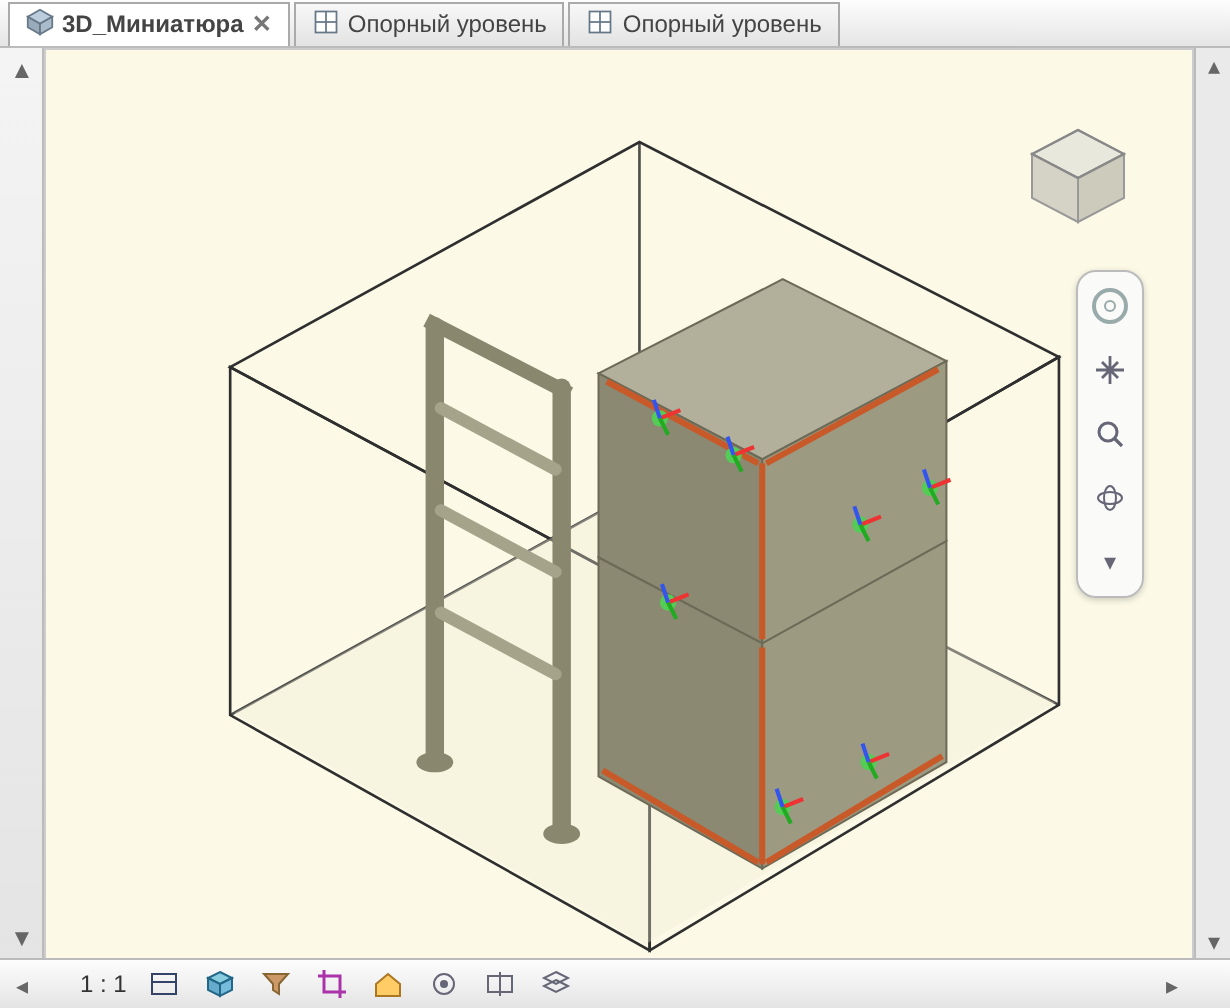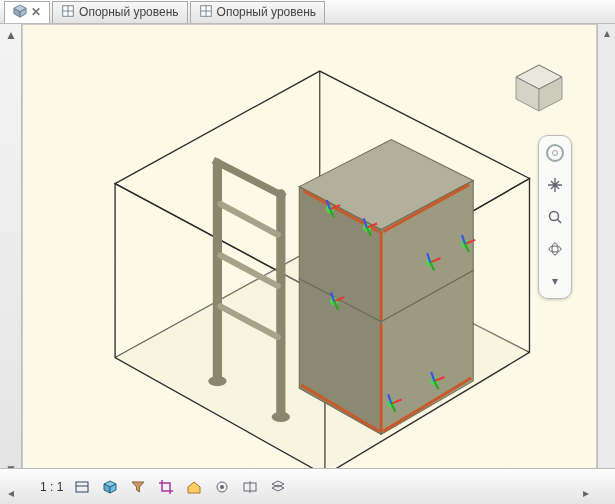--- a/index.html
+++ b/index.html
@@ -141,21 +141,21 @@
     right: 30px;
     top: 36px;
     width: 54px;
     height: 54px;
   }
 
   
   .statusbar {
     position: absolute;
     left: 0; right: 0; bottom: 0;
-    height: 36px;
+    height: 25px;
     background: linear-gradient(#fdfdfd, #e4e4e4);
     border-top: 1px solid #bbb;
     display: flex;
     align-items: center;
     padding: 0 8px 0 40px;
     gap: 10px;
     color: #333;
   }
   .statusbar .scale { font-size: 12px; }
   .statusbar .iconbtn {
@@ -179,20 +179,21 @@
 
 <div class="tabbar">
   <div class="tab active">
     <span>
       <svg viewBox="0 0 16 16">
           <polygon points="8,1 15,5 8,9 1,5" fill="#bcd" stroke="#678"></polygon>
           <polygon points="1,5 8,9 8,15 1,11" fill="#9ab" stroke="#678"></polygon>
           <polygon points="15,5 8,9 8,15 15,11" fill="#abc" stroke="#678"></polygon>
         </svg>
     </span>
+    <span>3D_Миниатюра</span>
     <span class="close">✕</span>
   </div>
   <div class="tab">
     <span>
       <svg viewBox="0 0 16 16">
           <rect x="2" y="2" width="12" height="12" fill="#fff" stroke="#678"></rect>
           <line x1="2" y1="8" x2="14" y2="8" stroke="#678"></line>
           <line x1="8" y1="2" x2="8" y2="14" stroke="#678"></line>
         </svg>
     </span>

